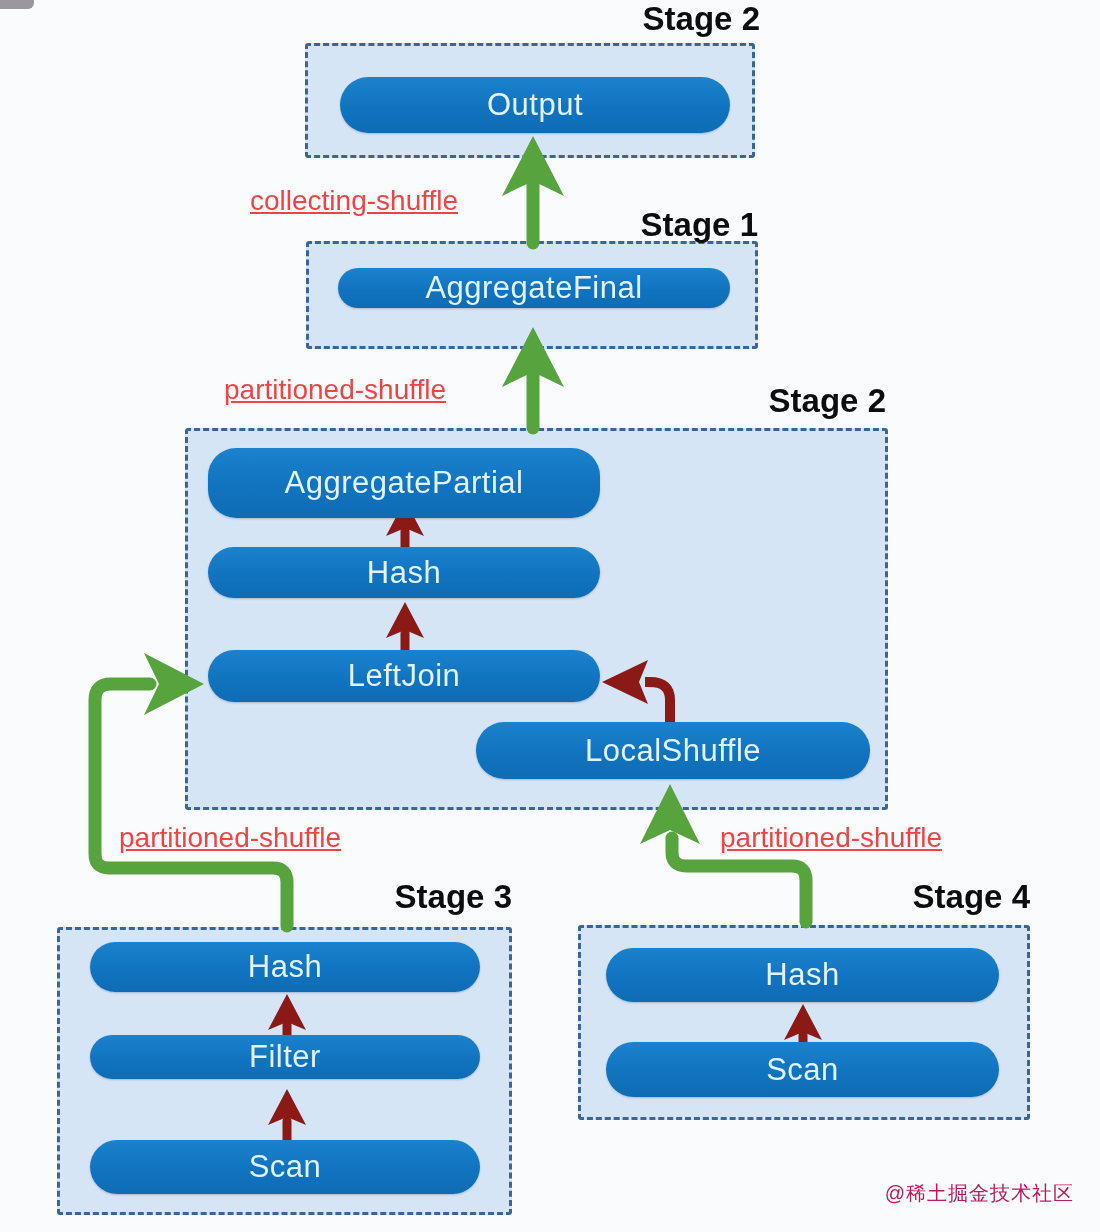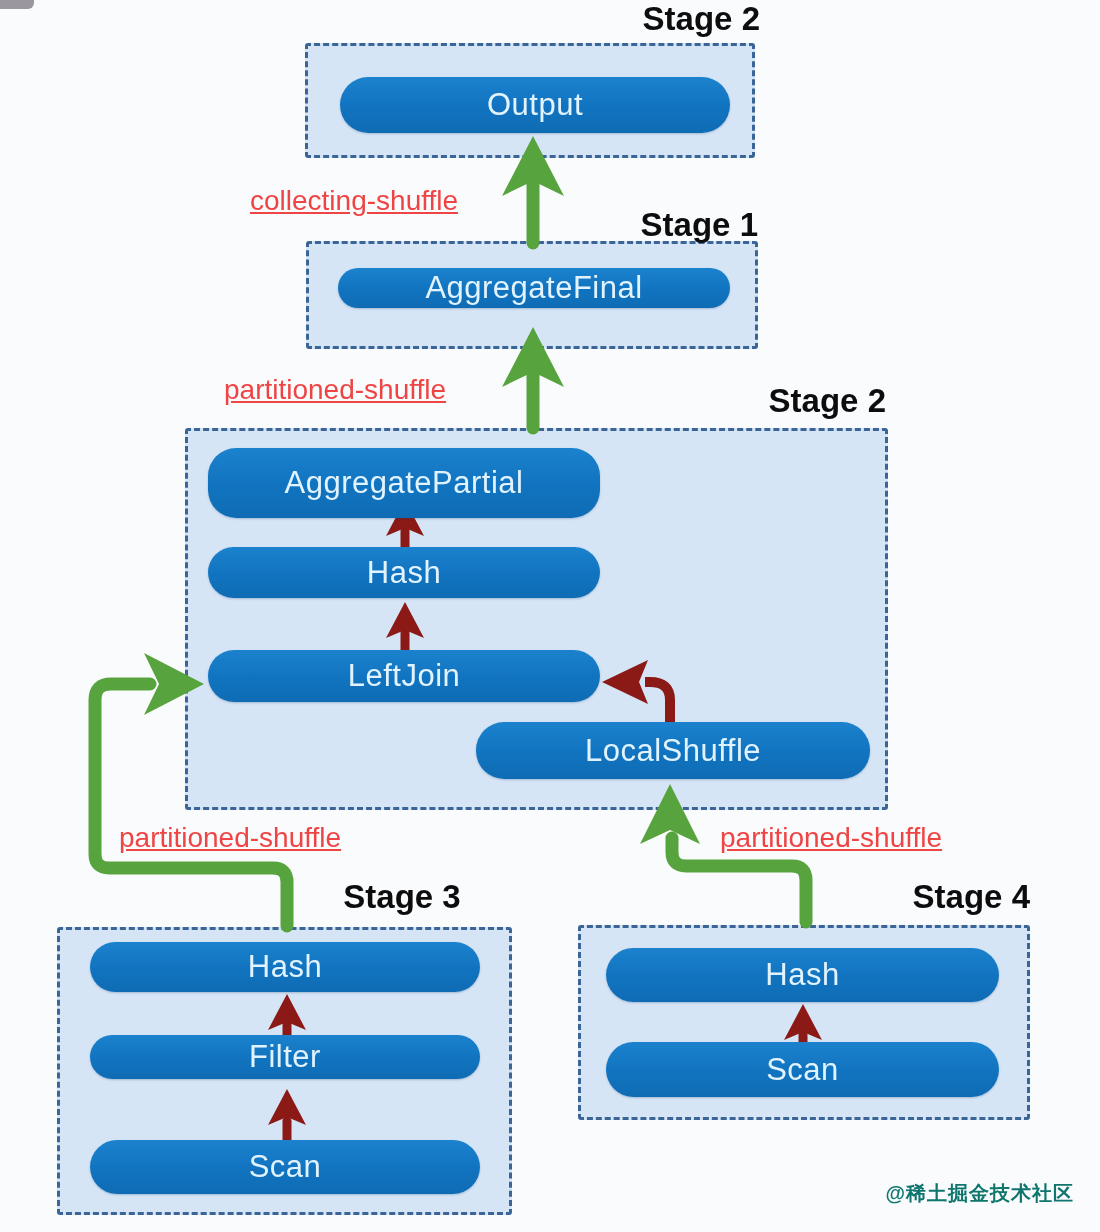--- a/index.html
+++ b/index.html
@@ -43,23 +43,22 @@
     font-size:28px;
     font-weight:500;
     color:#ef4444;
     white-space:nowrap;
     text-decoration:underline;
   }
   .watermark{
     position:absolute;
     right:26px;top:1180px;
     font-size:20px;
-    color:#0f766e;
+    color:#be185d;
     letter-spacing:1px;
-    font-weight:bold;
   }
   .corner-artifact{
     position:absolute;
     left:0;top:0;width:34px;height:9px;
     background:#4a4750;opacity:.55;
     border-radius:0 0 6px 0;
   }
   svg.arrows{
     position:absolute;left:0;top:0;
     pointer-events:none;
@@ -163,21 +162,21 @@
   <div class="pill" style="left:606px;top:948px;width:393px;height:54px;">
       <span>Hash</span>
     </div>
   <div class="pill" style="left:606px;top:1042px;width:393px;height:55px;">
       <span>Scan</span>
     </div>
 
   <div class="stage-lbl" style="left:540px;top:0px;">Stage 2</div>
   <div class="stage-lbl" style="left:538px;top:206px;">Stage 1</div>
   <div class="stage-lbl" style="left:666px;top:382px;">Stage 2</div>
-  <div class="stage-lbl" style="left:292px;top:878px;text-align:center;">Stage 3</div>
+  <div class="stage-lbl" style="left:292px;top:878px;">Stage 3</div>
   <div class="stage-lbl" style="left:810px;top:878px;">Stage 4</div>
 
   <div class="edge-lbl" style="left:250px;top:185px;">collecting-shuffle</div>
   <div class="edge-lbl" style="left:224px;top:374px;">partitioned-shuffle</div>
   <div class="edge-lbl" style="left:119px;top:822px;">partitioned-shuffle</div>
   <div class="edge-lbl" style="left:720px;top:822px;">partitioned-shuffle</div>
 
   <div class="watermark">@稀土掘金技术社区</div>
 
 </div>

